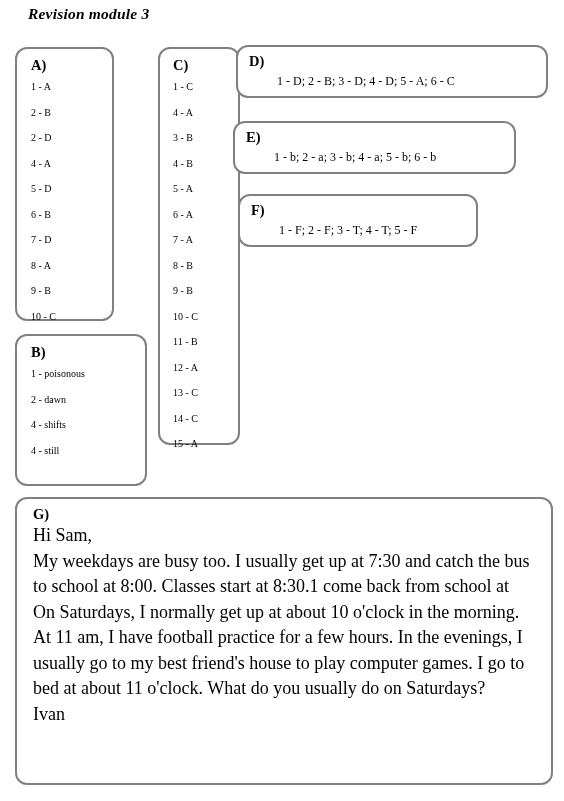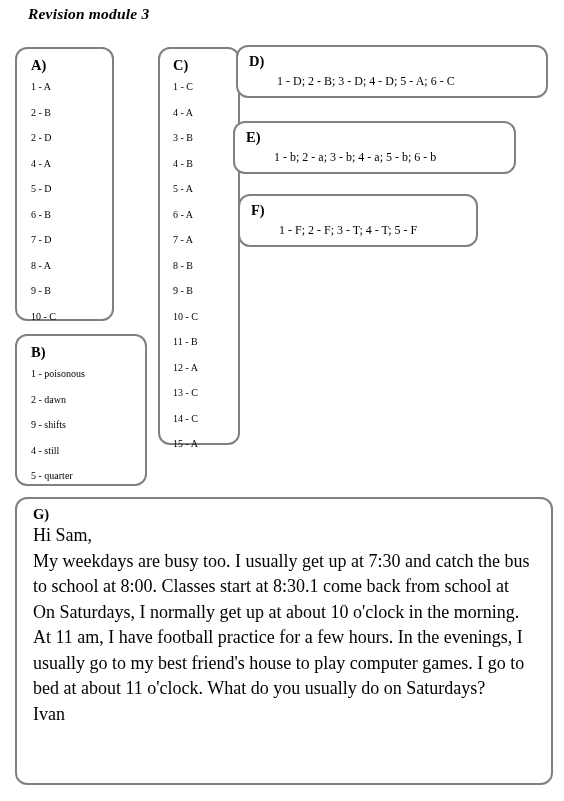--- a/index.html
+++ b/index.html
@@ -95,23 +95,22 @@
     <span class="ans-line">7 - D</span>
     <span class="ans-line">8 - A</span>
     <span class="ans-line">9 - B</span>
     <span class="ans-line">10 - C</span>
   </div>
 
   <div class="box" id="box-b">
     <span class="sec-label">B)</span>
     <span class="ans-line">1 - poisonous</span>
     <span class="ans-line">2 - dawn</span>
-    <span class="ans-line">9 - shifts</span>
+    <span class="ans-line">4 - shifts</span>
     <span class="ans-line">4 - still</span>
-    <span class="ans-line">5 - quarter</span>
   </div>
 
   <div class="box" id="box-c">
     <span class="sec-label">C)</span>
     <span class="ans-line">1 - C</span>
     <span class="ans-line">4 - A</span>
     <span class="ans-line">3 - B</span>
     <span class="ans-line">4 - B</span>
     <span class="ans-line">5 - A</span>
     <span class="ans-line">6 - A</span>

